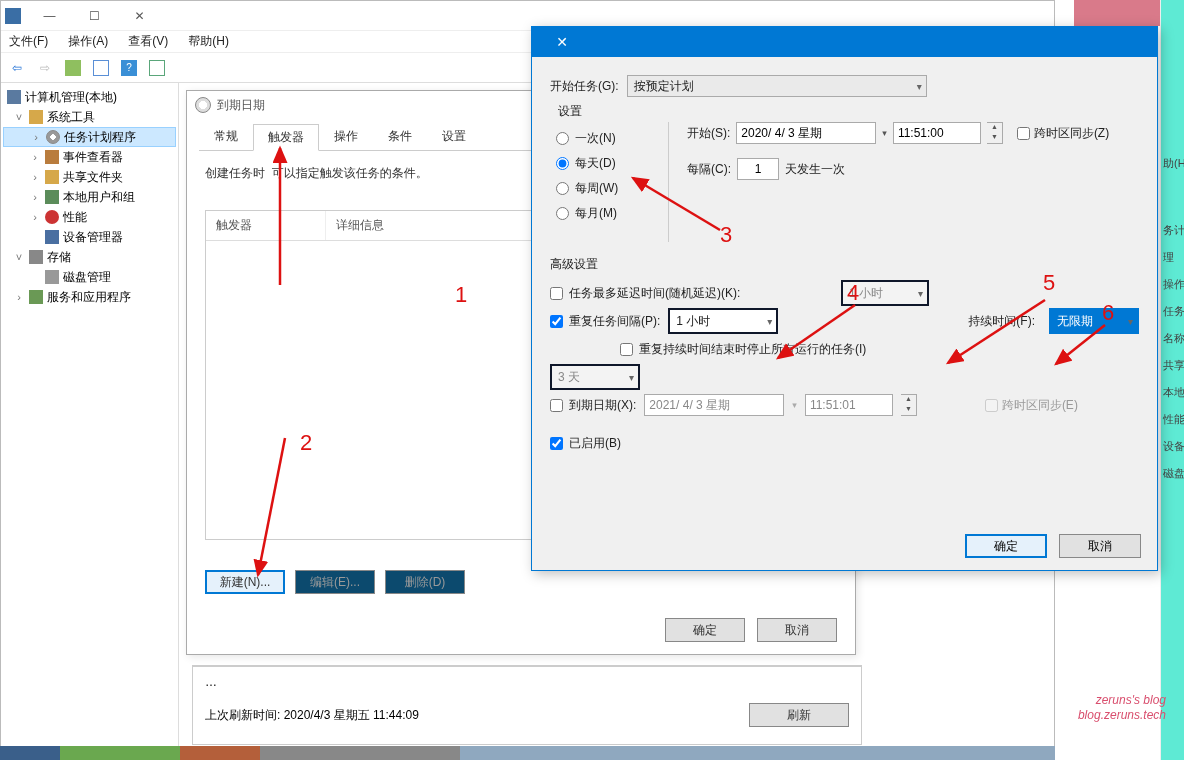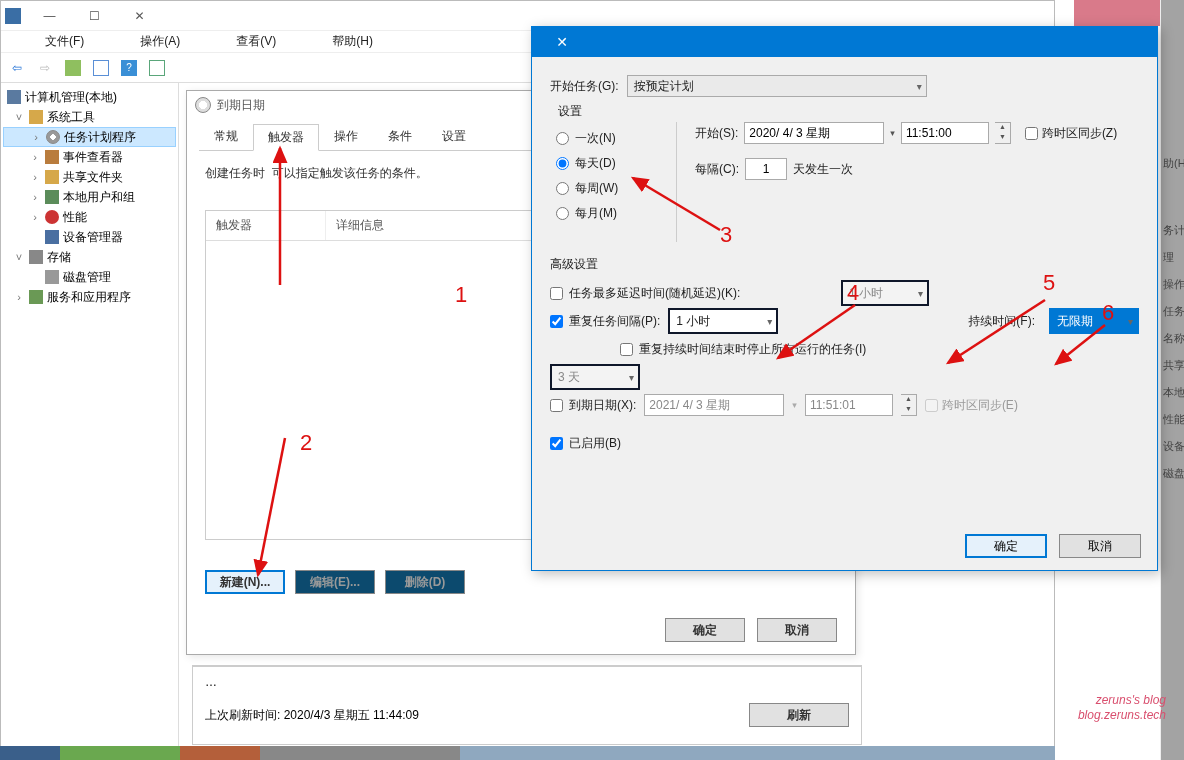--- a/index.html
+++ b/index.html
@@ -7,21 +7,21 @@
 
 
 .main-win { position: absolute; top:0; left:0; width:1055px; height:760px; border:1px solid #bbb; background:#fff; }
 .titlebar { height:30px; display:flex; align-items:center; padding:0 4px; background:#fff; border-bottom:1px solid #eee; }
 .titlebar .icon { width:16px; height:16px; margin-right:6px; background:#3a6ea5; }
 .titlebar .title { flex:1; color:#333; }
 .titlebar .winbtns { display:flex; }
 .titlebar .winbtn { width:45px; height:28px; display:flex; align-items:center; justify-content:center; color:#555; }
 
 .menubar { height:22px; display:flex; align-items:center; padding:0 4px; gap:12px; color:#222; border-bottom:1px solid #eee;}
-.menubar span { padding:2px 4px;margin-left:36px; }
+.menubar span { padding:2px 4px; }
 
 .toolbar { height:30px; display:flex; align-items:center; padding:0 4px; gap:4px; border-bottom:1px solid #ddd;}
 .tbtn { width:24px; height:24px; display:flex; align-items:center; justify-content:center; }
 
 .body-split { display:flex; height:calc(100% - 82px); }
 .tree { width:178px; border-right:1px solid #ddd; padding:4px 2px; overflow:hidden; }
 .tree-item { display:flex; align-items:center; height:20px; padding-left:4px; gap:4px; white-space:nowrap; }
 .tree-item.selected { background:#cce8ff; border:1px solid #99d1ff; }
 .tree-item .exp { width:12px; text-align:center; color:#777; font-size:11px; }
 .tree-item .ticon { width:14px; height:14px; display:inline-block; }
@@ -37,21 +37,21 @@
 .dlg-createtask .dlg-title { height:28px; display:flex; align-items:center; padding:0 8px; gap:6px; color:#555; }
 .dlg-createtask .clock-ic { width:16px;height:16px;border-radius:50%;border:1px solid #888;background:radial-gradient(circle,#fff 40%,#ddd 41%);}
 .tabs { display:flex; border-bottom:1px solid #ccc; margin:4px 12px 0 12px; }
 .tab { padding:4px 14px; border:1px solid transparent; color:#333; }
 .tab.active { border:1px solid #ccc; border-bottom:1px solid #fff; background:#fff; position:relative; top:1px; }
 .tab-body { padding:14px 18px; color:#333; }
 .list-box { margin:14px 18px; border:1px solid #ccc; height:330px; background:#fff; }
 .list-head { display:flex; border-bottom:1px solid #ddd; }
 .list-head div { padding:6px 10px; border-right:1px solid #eee; color:#555; }
 .dlg-btns-row { position:absolute; bottom:60px; left:18px; display:flex; gap:10px; }
-.btn { min-width:80px; height:24px; border:1px solid #888; background:#e1e1e1; display:inline-flex;align-items:center;justify-content:center; color:#333;font-weight:bold; }
+.btn { min-width:80px; height:24px; border:1px solid #888; background:#e1e1e1; display:inline-flex;align-items:center;justify-content:center; color:#333; }
 .btn.primary-outline { border:2px solid #0078d4; background:#e5f1fb; }
 .btn.disabled { color:#999; background:#0c4a6e; }
 .dlg-foot { position:absolute; bottom:12px; right:18px; display:flex; gap:12px; }
 
 
 .status-box { position:absolute; left:192px; top:665px; width:670px; height:80px; border:1px solid #ccc; border-top:2px solid #ccc; background:#fff; padding:8px 12px; }
 .status-box .truncated { height:18px; overflow:hidden; }
 .status-box .row2 { display:flex; justify-content:space-between; align-items:center; margin-top:10px;}
 
 
@@ -66,37 +66,37 @@
 .combo.wide { min-width:300px; }
 .input-sm { height:22px; border:1px solid #aaa; background:#fff; padding:0 4px; width:42px; text-align:center; }
 .input-date { width:140px; height:22px; border:1px solid #aaa; background:#fff; padding:0 4px; }
 .input-time { width:88px; height:22px; border:1px solid #aaa; background:#fff; padding:0 4px; }
 .spinner { width:16px; height:22px; border:1px solid #aaa; border-left:none; display:flex; flex-direction:column; }
 .spinner div { flex:1; font-size:7px; text-align:center; color:#555; }
 .radio-col { display:flex; flex-direction:column; gap:8px; width:110px; }
 .radio-lbl { display:flex; align-items:center; gap:6px; }
 input[type=radio],input[type=checkbox]{ width:13px;height:13px; margin:0; }
 .start-box { display:flex; align-items:center; gap:6px; }
-.sett-right { border-left:1px solid #ccc; padding-left:18px; margin-left:16px; height:120px; display:flex; flex-direction:column; gap:14px; }
+.sett-right { border-left:1px solid #ccc; padding-left:18px; margin-left:8px; height:120px; display:flex; flex-direction:column; gap:14px; }
 
 .adv-title { margin:14px 0 6px 0; }
 .adv-row { display:flex; align-items:center; gap:8px; min-height:28px; }
 .adv-row label { display:flex; align-items:center; gap:6px; }
 .combo-sm { height:26px; border:2px solid #0f172a; background:#fff; min-width:88px; display:inline-flex; align-items:center; padding:0 28px 0 6px; position:relative; }
 .combo-sm:after { content:"▾"; position:absolute; right:4px; font-size:10px; color:#666; }
 .combo-sm.disabled{ background:#f3f3f3; color:#888; }
 .combo-sm.highlight { background:#0078d4; color:#fff; border-color:#0078d4; }
 .duration-lbl { margin-left:auto; margin-right:6px; }
 
 .dlg-trigger .tfoot { position:absolute; bottom:12px; right:16px; display:flex; gap:12px; }
 .btn-win { min-width:82px; height:24px; border:1px solid #888; background:#e1e1e1; display:inline-flex;align-items:center;justify-content:center; }
 .btn-win.default { border:2px solid #0078d4; background:#e5f1fb; }
 
 
-.right-strip { position:absolute; right:0; top:0; width:24px; height:760px; background:#a3a3a3; border-left:1px solid #eee; }
+.right-strip { position:absolute; right:0; top:0; width:24px; height:760px; background:#5eead4; border-left:1px solid #eee; }
 .right-strip div { font-size:11px; color:#444; padding:6px 2px; white-space:nowrap; overflow:hidden;}
 .top-pink { position:absolute; right:0; top:0; width:110px; height:26px; background:#d97a8a; z-index:0;}
 
 
 .anno { position:absolute; color:#d11; font-size:22px; font-weight:400; z-index:100; pointer-events:none; }
 .arrow { position:absolute; z-index:99; pointer-events:none; }
 
 
 .watermark { position:absolute; right:18px; bottom:36px; color:#d94f6e; font-family: "Comic Sans MS", cursive; font-size:18px; text-align:right; line-height:1.3; font-style:italic; z-index:80; }
 
@@ -339,21 +339,21 @@
           <input type="checkbox" style="">
           <span>到期日期(X):</span>
         </label>
       <input class="input-date" style="color: rgb(136, 136, 136);" value="2021/ 4/ 3 星期">
       <span style="font-size:9px;color:#aaa">▾</span>
       <input class="input-time" style="color: rgb(136, 136, 136);" value="11:51:01">
       <div class="spinner">
           <div>▲</div>
           <div>▼</div>
         </div>
-      <label style="display:flex;align-items:center;gap:4px;color:#999">
+      <label style="display:flex;align-items:center;gap:4px;margin-left:60px;color:#999">
           <input type="checkbox" disabled="" style="">
           <span>跨时区同步(E)</span>
         </label>
     </div>
 
     <div class="adv-row" style="margin-top:10px">
       <label>
           <input type="checkbox" checked="" style="">
           <span>已启用(B)</span>
         </label>

